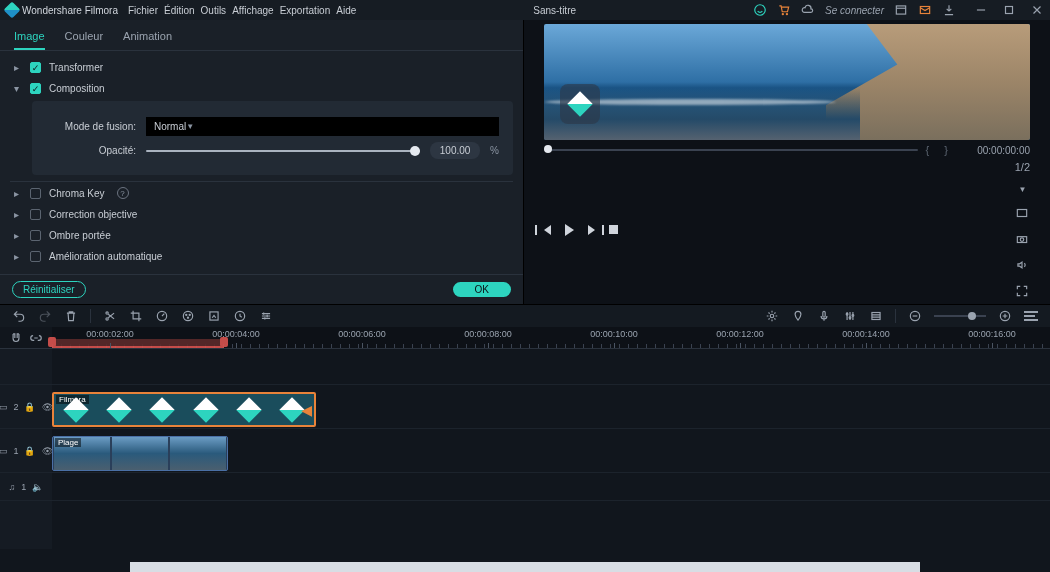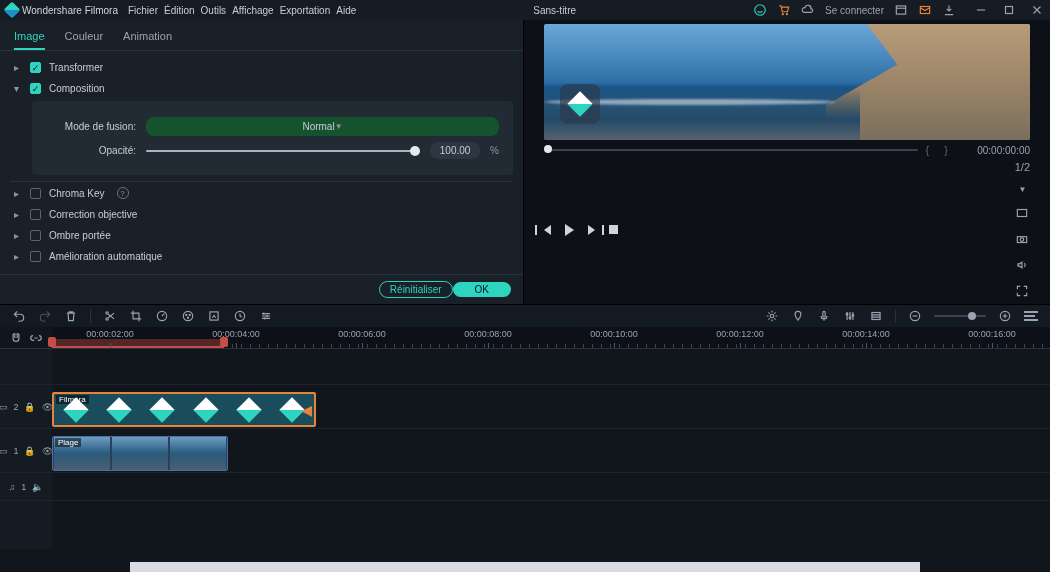--- a/index.html
+++ b/index.html
@@ -3,46 +3,46 @@
 <meta charset="utf-8">
 <style>
 * { box-sizing: border-box; margin: 0; padding: 0; font-family: "Segoe UI", Arial, sans-serif; }
 body { background: #0d1117; color: #c8cdd4; font-size: 11px; width: 1050px; height: 572px; overflow: hidden; display: flex; flex-direction: column; }
 .titlebar { display: flex; align-items: center; height: 20px; background: #161c23; padding: 0 6px; gap: 4px; }
 .logo { width: 12px; height: 12px; background: linear-gradient(135deg, #2dd4bf 50%, #1e90c7 50%); border-radius: 2px; transform: rotate(45deg); }
 .app-name { font-size: 10px; color: #d0d5dc; margin-right: 6px; }
 .menu { display: flex; gap: 6px; font-size: 10px; color: #c8cdd4; }
 .menu span { cursor: pointer; }
 .title-center { flex: 1; text-align: center; font-size: 10px; color: #c8cdd4; }
-.titlebar-right { display: flex; align-items: center; gap: 10px; font-size: 10px; color: #9aa3af; }
+.titlebar-right { display: flex; align-items: center; gap: 10px; font-size: 10px; color: #9aa3af; font-style: italic; }
 .titlebar-right .ico { width: 14px; height: 14px; display: inline-flex; align-items: center; justify-content: center; cursor: pointer; }
 .ico svg { width: 100%; height: 100%; }
 .win-controls { display: flex; gap: 14px; margin-left: 8px; }
 
 .main-area { display: flex; height: 284px; }
 .left-panel { width: 524px; background: #1a2028; display: flex; flex-direction: column; border-right: 1px solid #000; }
 .tabs { display: flex; gap: 20px; padding: 6px 14px 0 14px; border-bottom: 1px solid #2a323d; }
 .tab { font-size: 11px; color: #9aa3af; padding: 4px 0 6px 0; cursor: pointer; }
 .tab.active { color: #2dd4bf; border-bottom: 2px solid #2dd4bf; }
 .props { flex: 1; overflow: auto; padding: 6px 10px; font-size: 10px; }
 .prop-row { display: flex; align-items: center; gap: 8px; padding: 5px 4px; }
 .chev { width: 8px; color: #8b95a3; }
 .chk { width: 11px; height: 11px; border: 1px solid #5b6470; border-radius: 2px; display: inline-flex; align-items: center; justify-content: center; }
 .chk.on { background: #2dd4bf; border-color: #2dd4bf; color: #0d1117; font-size: 9px; }
 .prop-label { color: #c8cdd4; }
 .comp-body { background: #222a34; border-radius: 4px; margin: 2px 0 6px 22px; padding: 10px 14px; }
 .form-row { display: flex; align-items: center; gap: 10px; margin: 6px 0; }
 .form-label { width: 90px; text-align: right; font-size: 10px; color: #c8cdd4; }
-.select { flex: 1; background: #14532d; border-radius: 8px; padding: 4px 8px; display: flex; justify-content: center; align-items: center; color: #c8cdd4; }
+.select { flex: 1; background: #000000; border-radius: 0; padding: 4px 8px; display: flex; justify-content: flex-start; align-items: center; color: #c8cdd4; }
 .slider-track { flex: 1; height: 2px; background: #aab3bf; position: relative; border-radius: 2px; }
 .slider-thumb { position: absolute; right: 0; top: -4px; width: 10px; height: 10px; background: #e5e9ef; border-radius: 50%; }
 .num-input { width: 50px; background: #2d3642; border-radius: 8px; padding: 3px 6px; text-align: center; color: #c8cdd4; }
 .pct { color: #8b95a3; }
 .help-ico { width: 12px; height: 12px; border: 1px solid #6b7380; border-radius: 50%; display: inline-flex; align-items: center; justify-content: center; font-size: 8px; color: #8b95a3; margin-left: 4px; }
-.left-footer { display: flex; align-items: center; justify-content: flex-end; padding: 6px 12px; border-top: 1px solid #2a323d; }
+.left-footer { display: flex; align-items: center; justify-content: space-between; padding: 6px 12px; border-top: 1px solid #2a323d; }
 .btn-reset { border: 1px solid #2dd4bf; background: transparent; color: #2dd4bf; border-radius: 12px; padding: 2px 10px; font-size: 10px; cursor: pointer; }
 .btn-ok { background: #2dd4bf; color: #0d1117; border-radius: 12px; padding: 2px 22px; font-size: 10px; border: none; cursor: pointer; }
 
 .right-panel { flex: 1; background: #0d1117; display: flex; flex-direction: column; }
 .preview { flex: 1; margin: 4px 20px 4px 20px; background: linear-gradient(to bottom, #6ba8d8 0%, #2e6fa5 50%, #1a5384 55%, #3a6a8c 100%); position: relative; border-radius: 2px; overflow: hidden; }
 .cliff { position: absolute; right: 0; top: 0; bottom: 0; width: 42%; background: linear-gradient(to bottom, #b89c7a 0%, #9c8568 50%, #7a6f5d 100%); clip-path: polygon(20% 0, 100% 0, 100% 100%, 0 100%, 0 70%, 35% 35%); }
 .shore { position: absolute; left: 0; right: 35%; bottom: 0; height: 45%; background: linear-gradient(to top, #556270 0%, #244a68 40%, transparent 100%); }
 .wave { position: absolute; left: 0; right: 40%; bottom: 30%; height: 6px; background: rgba(255,255,255,0.5); border-radius: 50%; filter: blur(1px); }
 .overlay-logo { position: absolute; left: 16px; bottom: 16px; width: 40px; height: 40px; border-radius: 8px; background: rgba(45,55,70,0.6); display: flex; align-items: center; justify-content: center; }
 .overlay-logo .diamond { width: 18px; height: 18px; background: linear-gradient(135deg, #fff 50%, #2dd4bf 50%); transform: rotate(45deg); }

